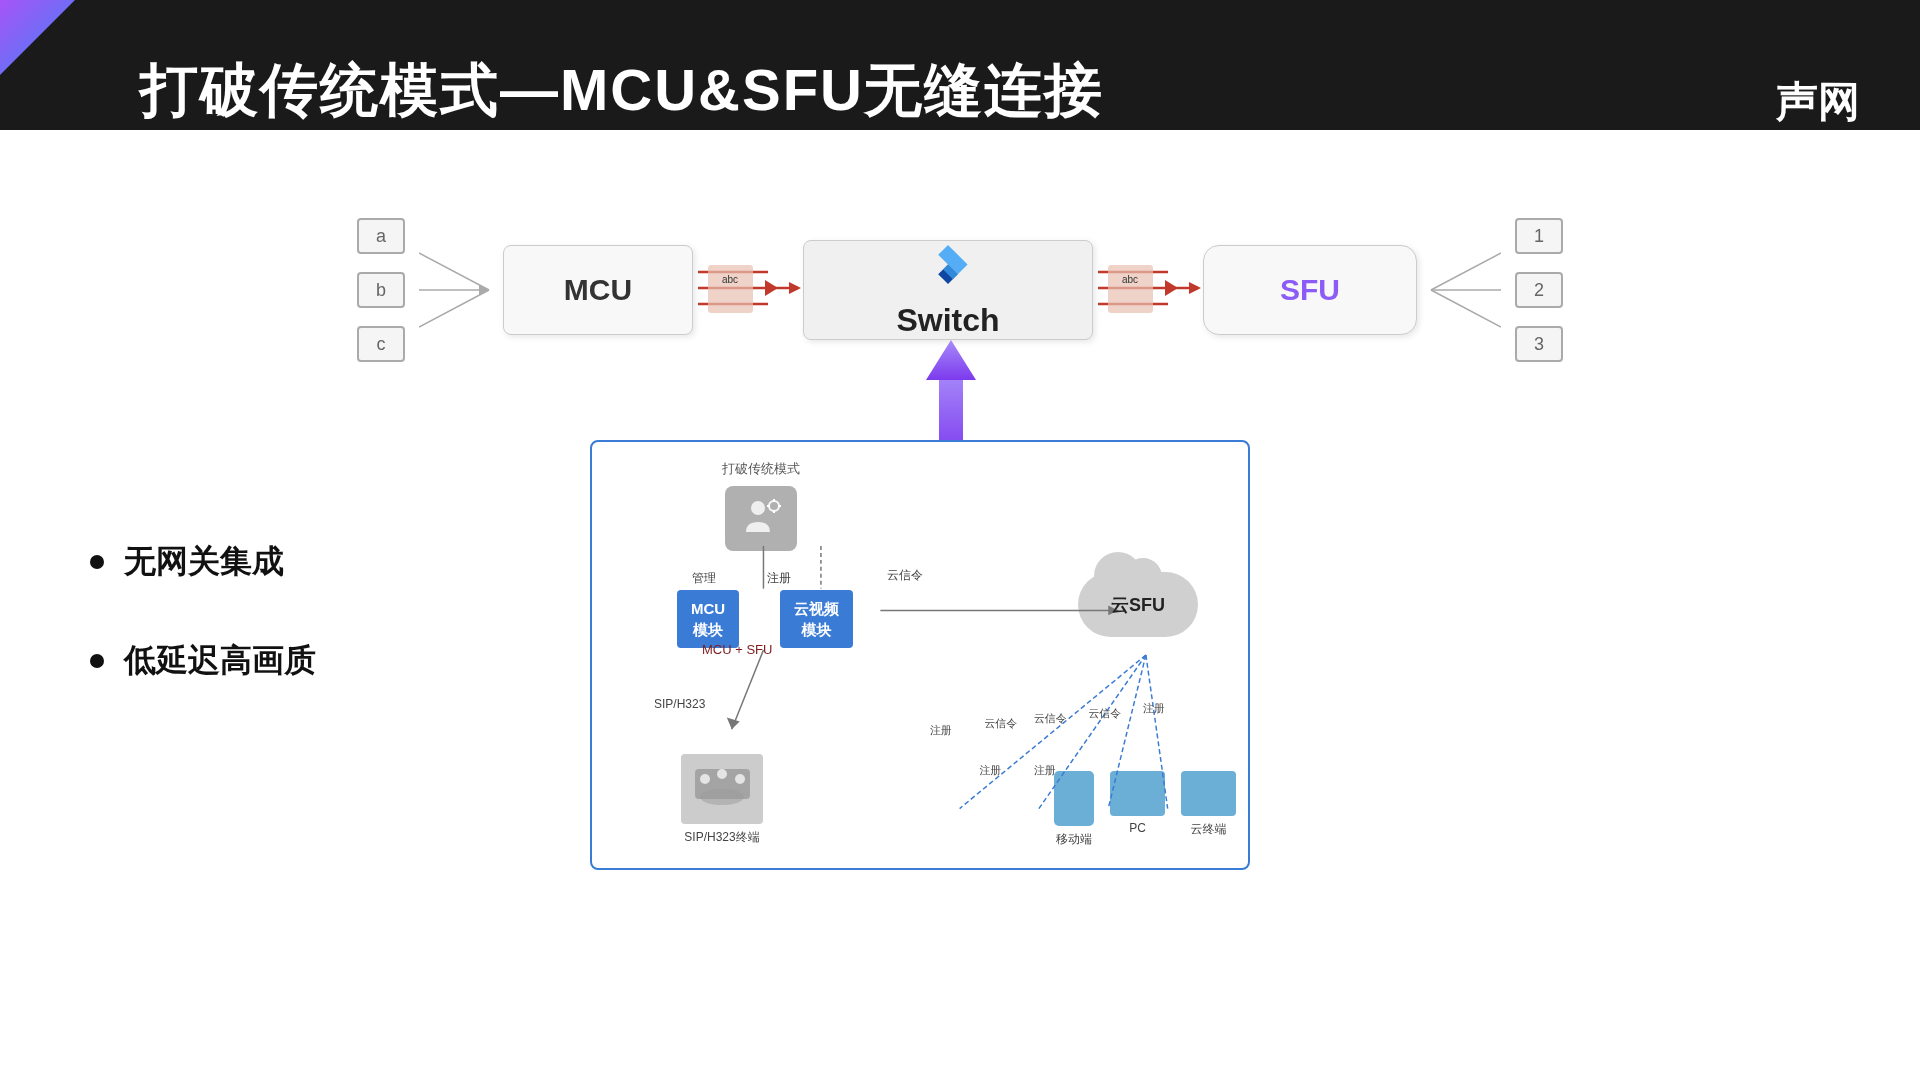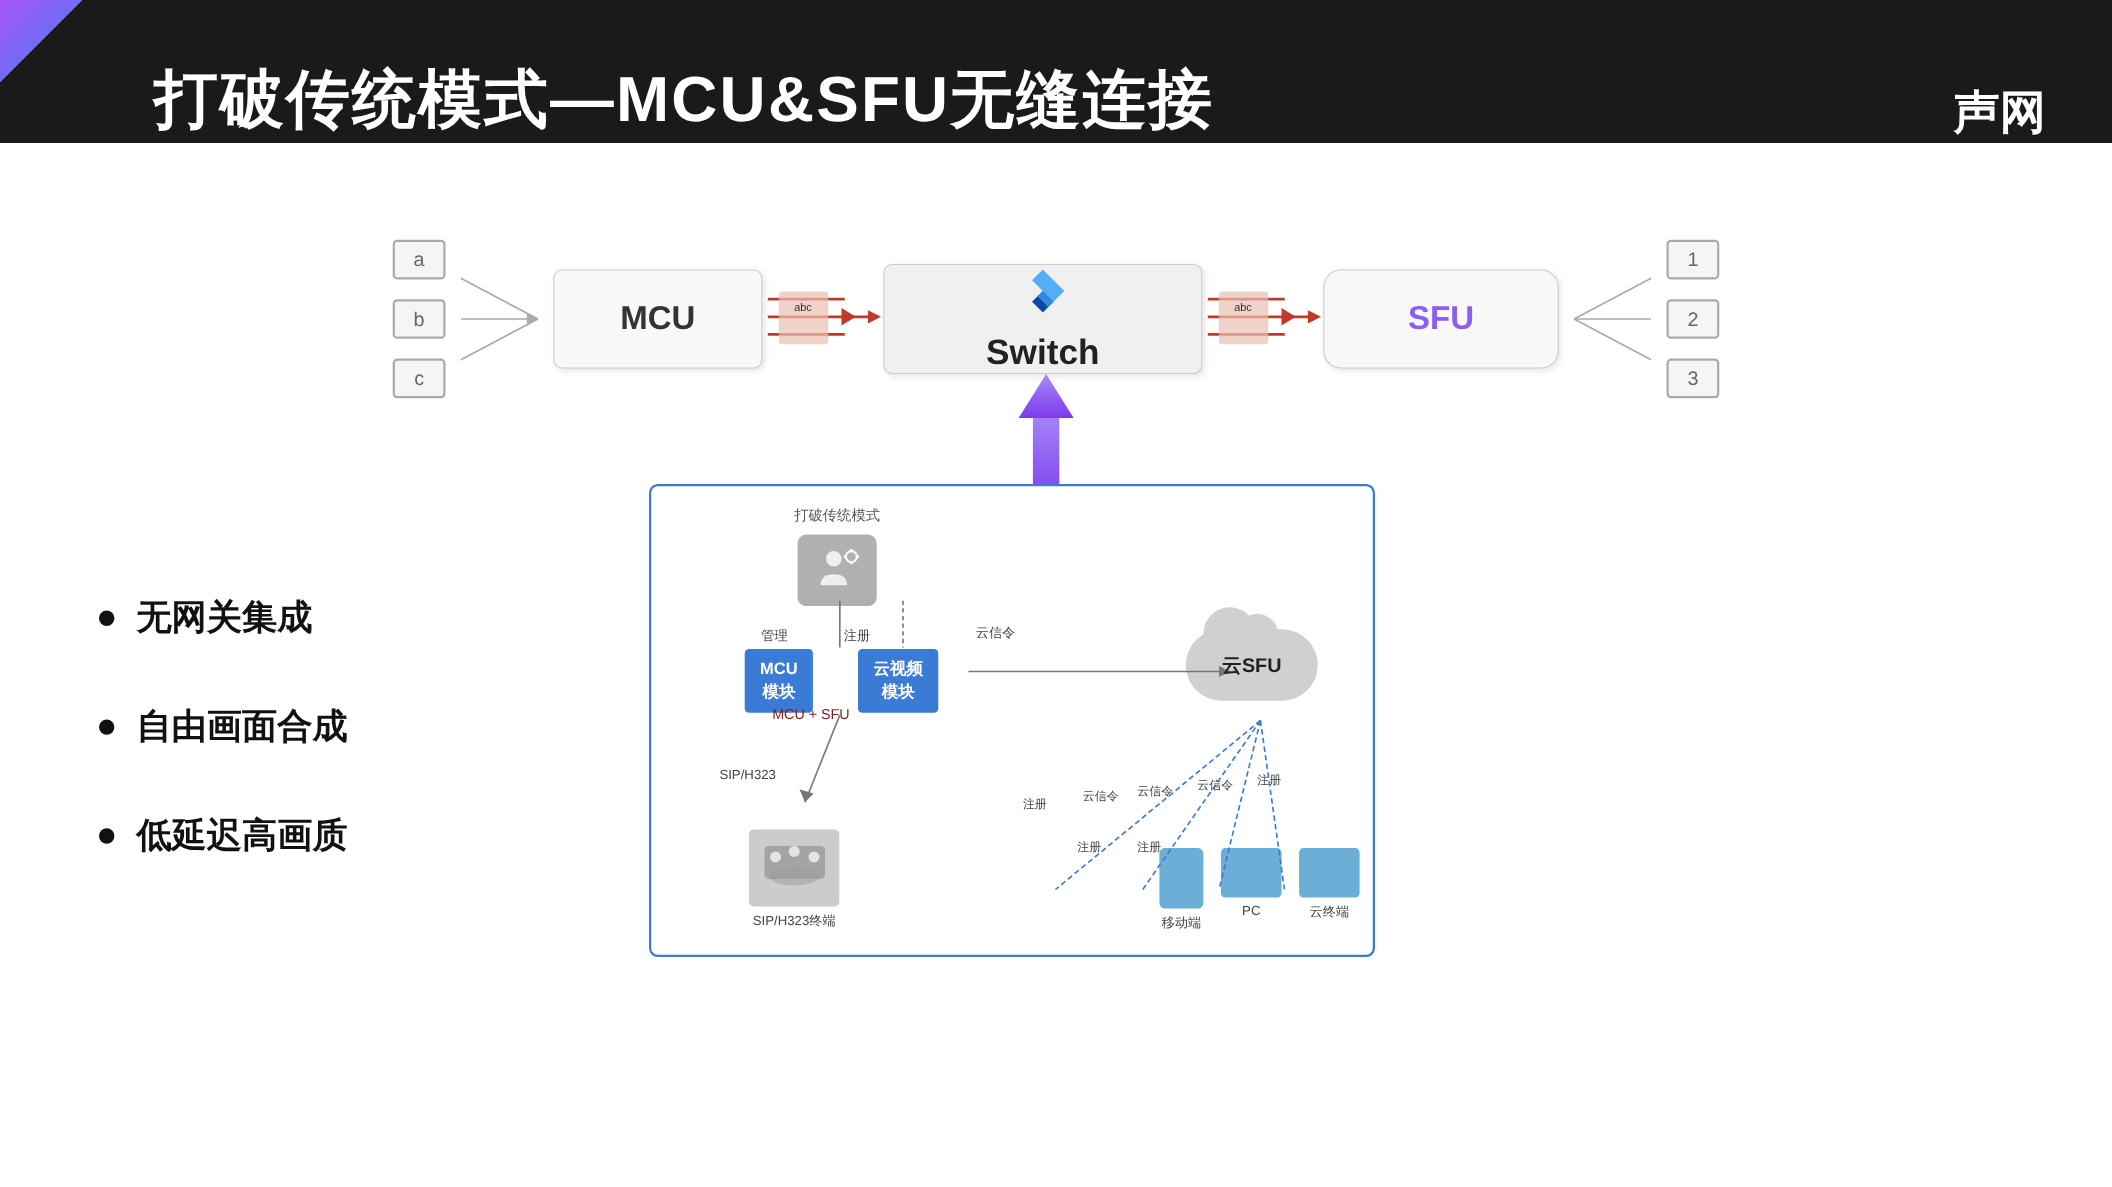--- a/index.html
+++ b/index.html
@@ -426,21 +426,17 @@
     </div>
   </div>
 
   <div class="bullet-points">
     <div class="bullet-item">
       <div class="bullet-dot"></div>
       <span>无网关集成</span>
     </div>
     <div class="bullet-item">
       <div class="bullet-dot"></div>
-      <span>自由画面合成</span>
-    </div>
-    <div class="bullet-item">
-      <div class="bullet-dot"></div>
       <span>低延迟高画质</span>
     </div>
   </div>
 
 </div>
 
 </body></html>

